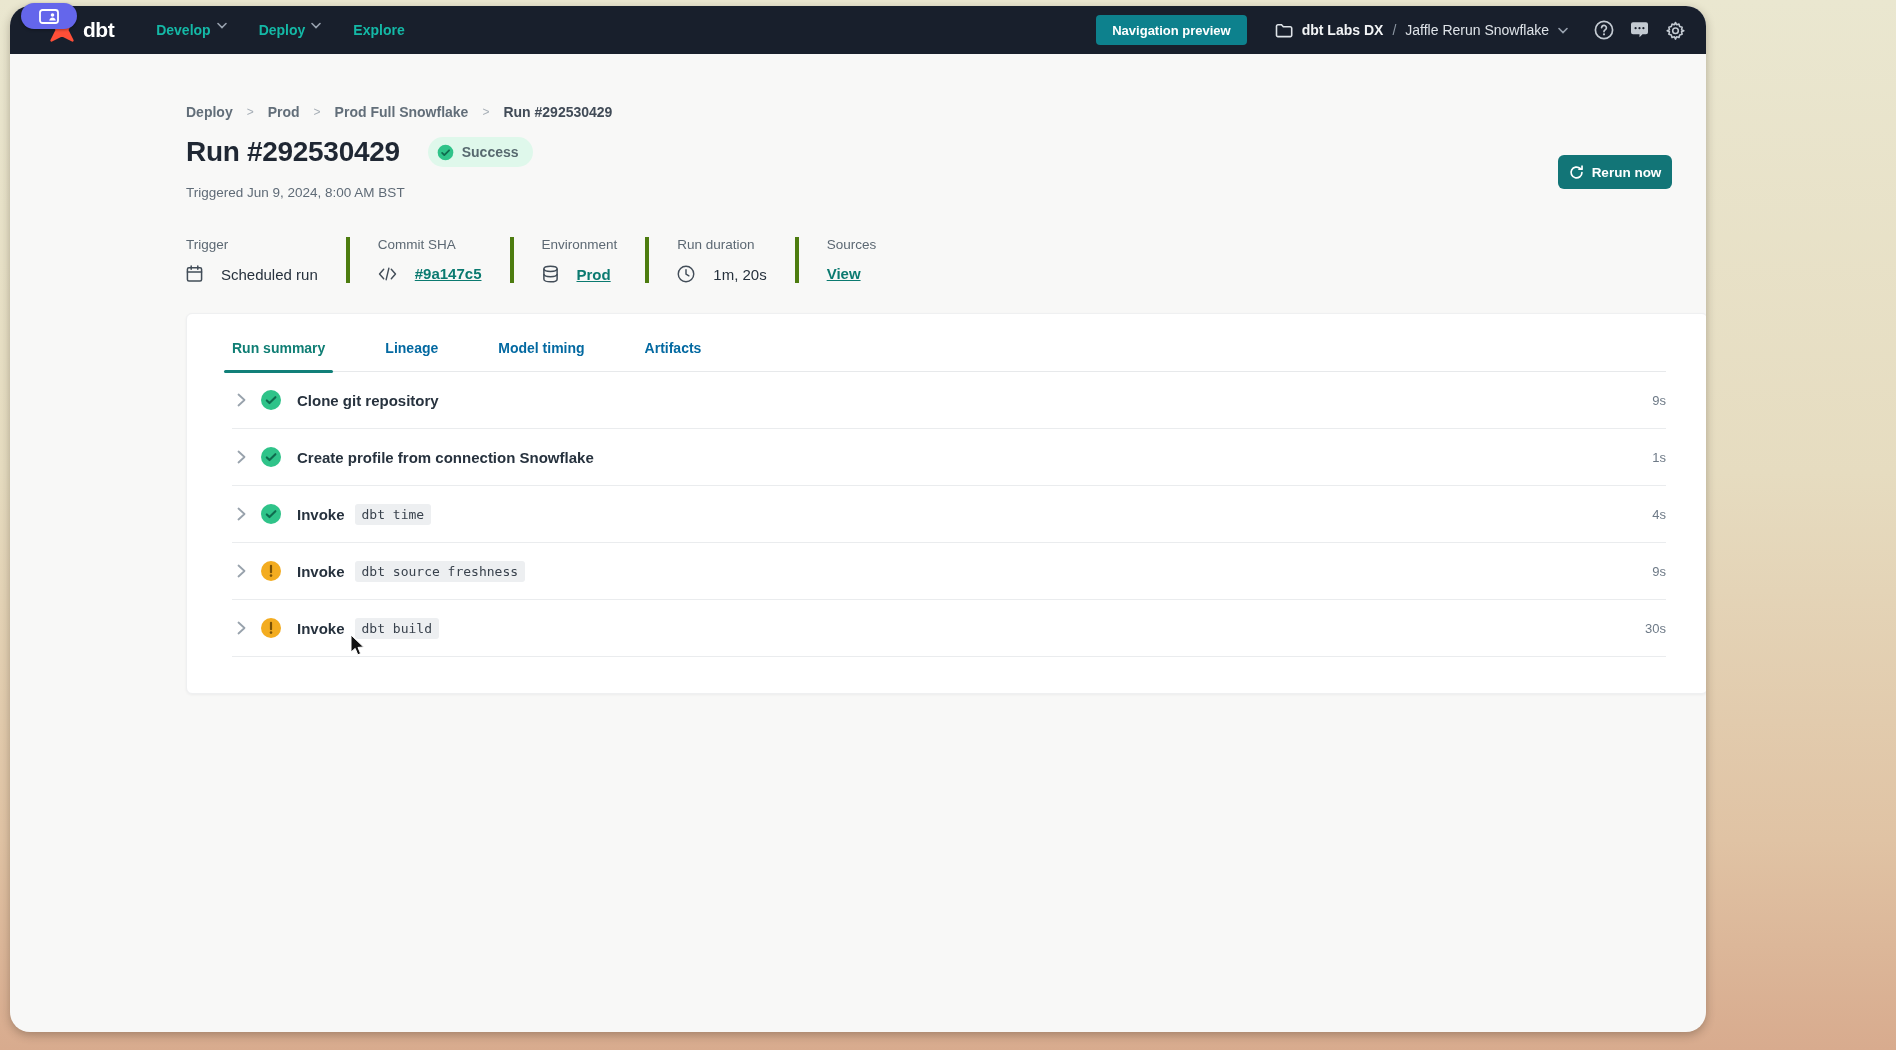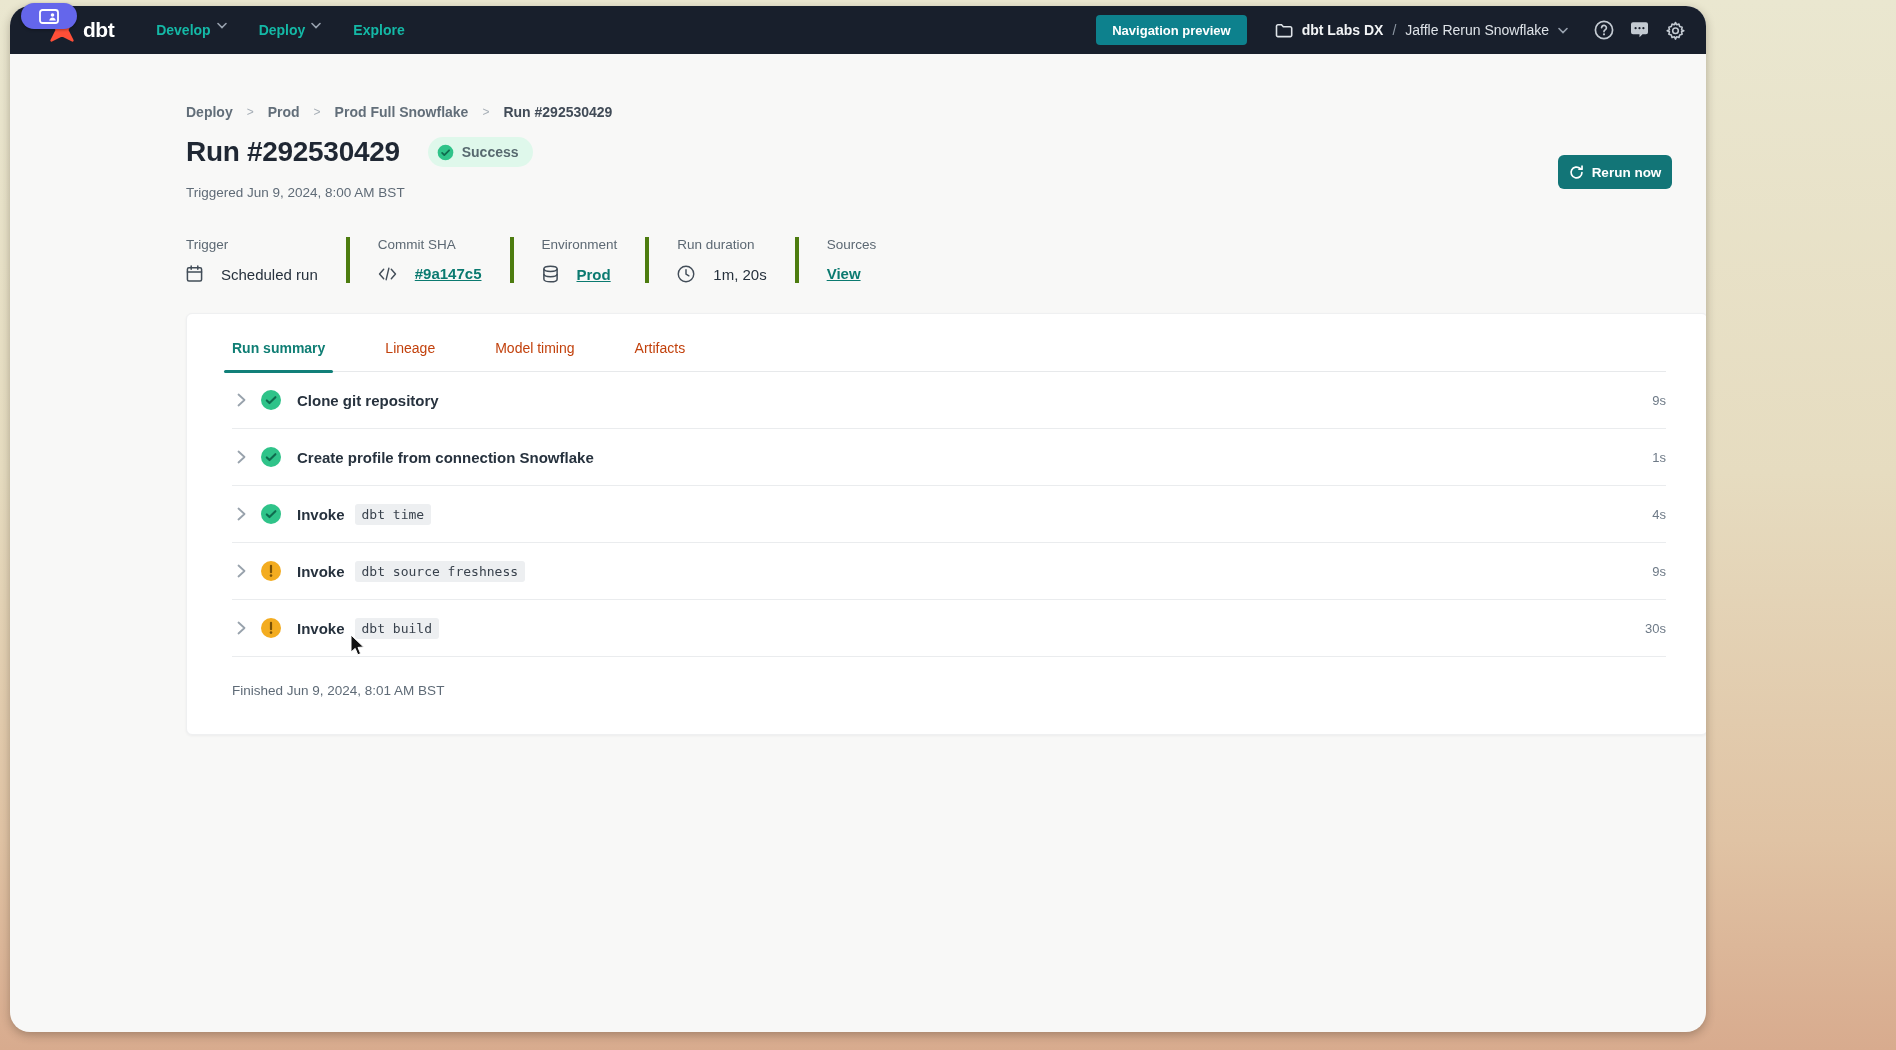--- a/index.html
+++ b/index.html
@@ -85,21 +85,21 @@
   .meta-icon { display: inline-flex; color: #424D58; }
   .teal-link { color: #0B7A70; font-weight: 600; text-decoration: underline; cursor: pointer; }
 
   
   .card {
     margin-top: 30px; width: 1522px; background: #fff; border-radius: 6px;
     border: 1px solid #EFF0F1; box-shadow: 0 1px 3px rgba(16,24,40,.05);
     padding: 0 41px 36px 45px;
   }
   .tabs { display: flex; gap: 60px; padding-top: 26px; border-bottom: 1px solid #E7E9EB; }
-  .tab { position: relative; font-size: 14px; color: #c2410c; padding-bottom: 15px; cursor: pointer; font-weight: 400; }
+  .tab { position: relative; font-size: 14px; color: #0369a1; padding-bottom: 15px; cursor: pointer; font-weight: 700; }
   .tab.active { color: #0F7E74; font-weight: 700; }
   .tab.active::after {
     content: ''; position: absolute; left: -8px; right: -8px; bottom: -2px;
     height: 3px; background: #118079; border-radius: 2px;
   }
 
   .queue-row { height: 88px; display: flex; align-items: center; border-bottom: 1px solid #EAECEE; padding-left: 28px; }
   .queue-text { margin-left: 16px; }
   .queue-title { font-size: 15px; font-weight: bold; color: #27323E; }
   .queue-link { display: inline-block; margin-top: 4px; font-size: 13.5px; color: #5F6B77; text-decoration: underline; cursor: pointer; }
@@ -364,21 +364,20 @@
                 <circle cx="10" cy="10" r="10" fill="#F3AC20"></circle>
                 <path d="M10 4.8 V11.2" fill="none" stroke="#7A5106" stroke-width="2.2" stroke-linecap="round"></path>
                 <circle cx="10" cy="14.6" r="1.3" fill="#7A5106"></circle>
               </svg>
           </span>
           <span class="step-label">Invoke</span>
           <code class="step-chip">dbt build</code>
           <span class="step-duration">30s</span>
         </div>
 
-        <div class="card-footer">Finished Jun 9, 2024, 8:01 AM BST</div>
       </div>
     </div>
   </div>
 
   <button class="rerun-btn">
     <svg width="15" height="15" viewBox="0 0 16 16">
       <path d="M13.8 8 a5.8 5.8 0 1 1-1.9-4.3" fill="none" stroke="#fff" stroke-width="1.8" stroke-linecap="round"></path>
       <path d="M13.9 1.2 V4.4 H10.7" fill="none" stroke="#fff" stroke-width="1.8" stroke-linecap="round" stroke-linejoin="round"></path>
     </svg>
     <span>Rerun now</span>

